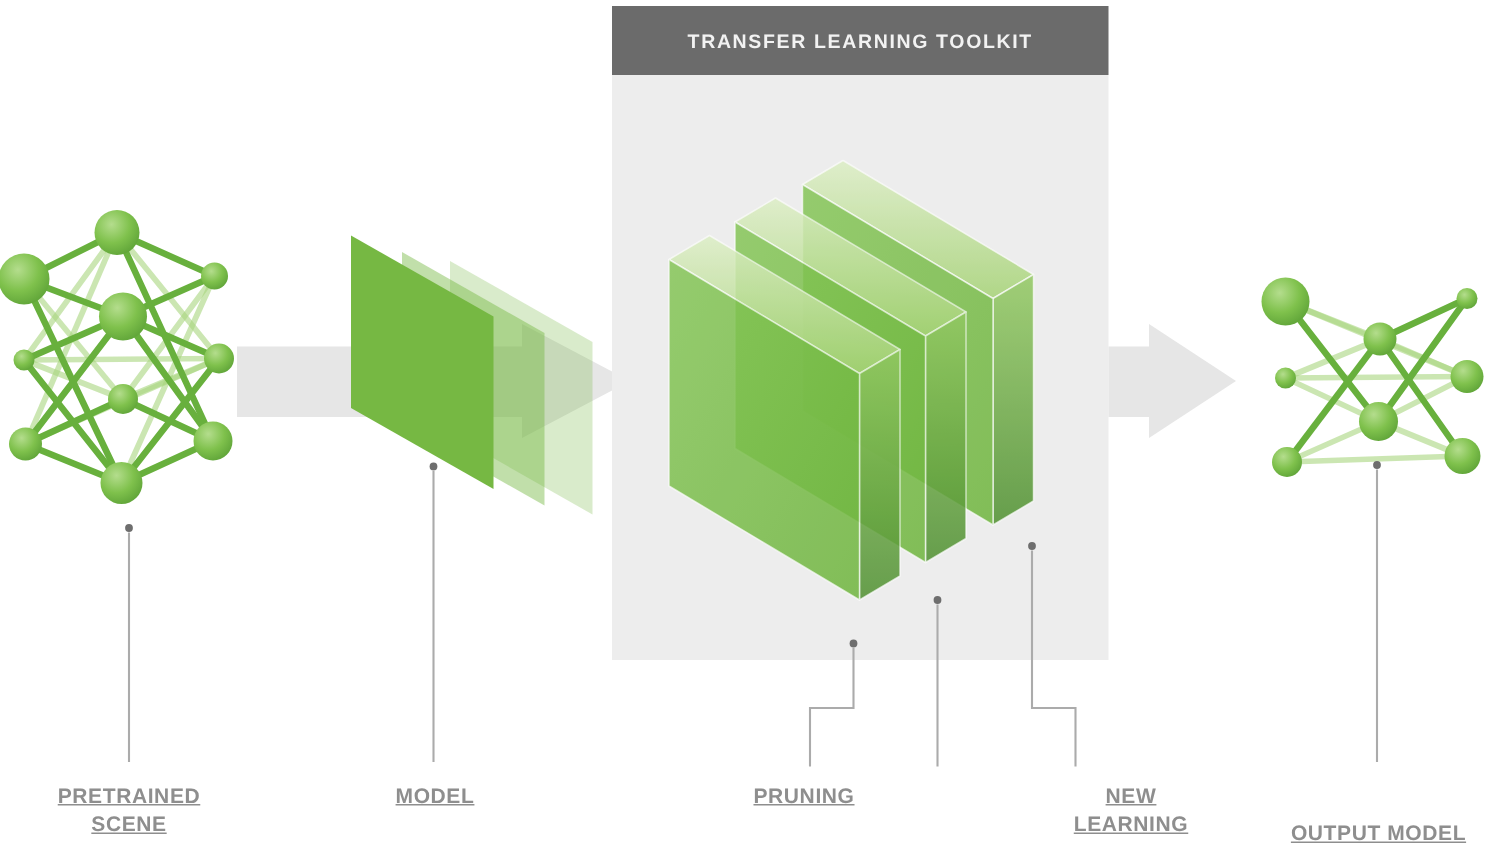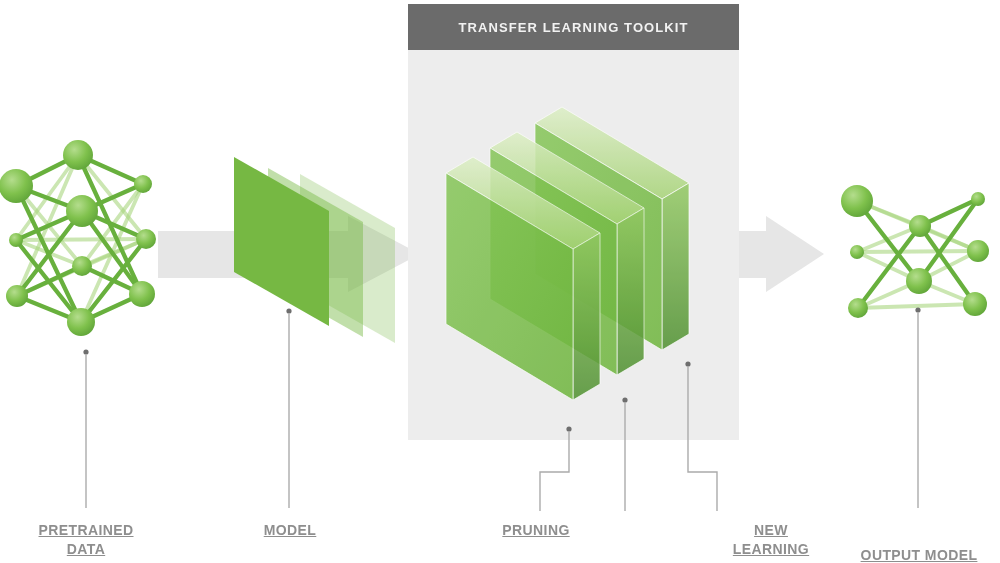--- a/index.html
+++ b/index.html
@@ -152,28 +152,28 @@
         <circle cx="688" cy="364" r="2.6" fill="#6e6e6e"></circle>
         <polyline points="918,313 918,508" fill="none" stroke="#ababab" stroke-width="1.4"></polyline>
         <circle cx="918" cy="310" r="2.6" fill="#6e6e6e"></circle>
       </g>
   </svg>
 
   <div class="hdr-title">TRANSFER LEARNING TOOLKIT</div>
 
   <div class="lbl" style="left:86px;top:521px">
     <span>PRETRAINED</span>
-    <span>DATA</span>
+    <span>SCENE</span>
   </div>
   <div class="lbl" style="left:290px;top:521px">
     <span>MODEL</span>
   </div>
   <div class="lbl" style="left:536px;top:521px">
     <span>PRUNING</span>
   </div>
-  <div class="lbl" style="left:771px;top:521px">
+  <div class="lbl" style="left:754px;top:521px">
     <span>NEW</span>
     <span>LEARNING</span>
   </div>
   <div class="lbl" style="left:919px;top:546px">
     <span>OUTPUT MODEL</span>
   </div>
 </div>
 
 </body></html>

